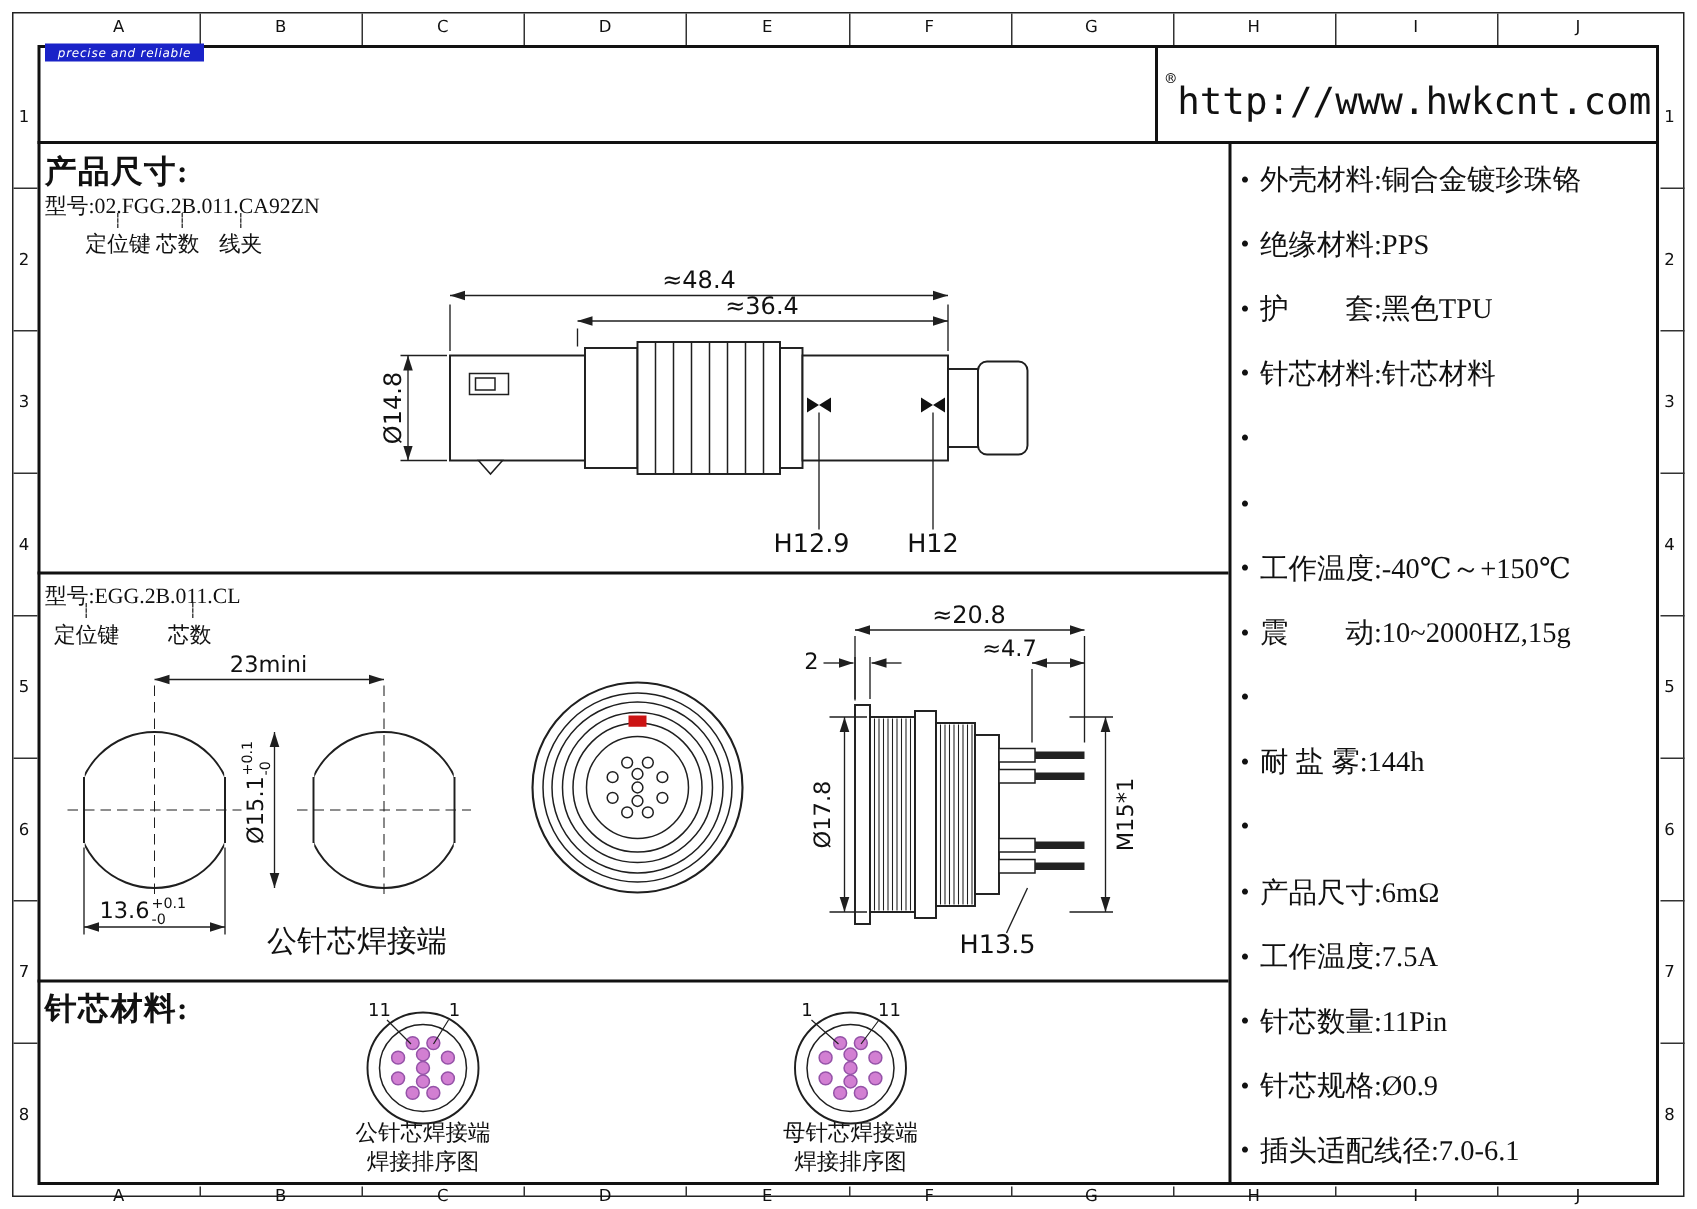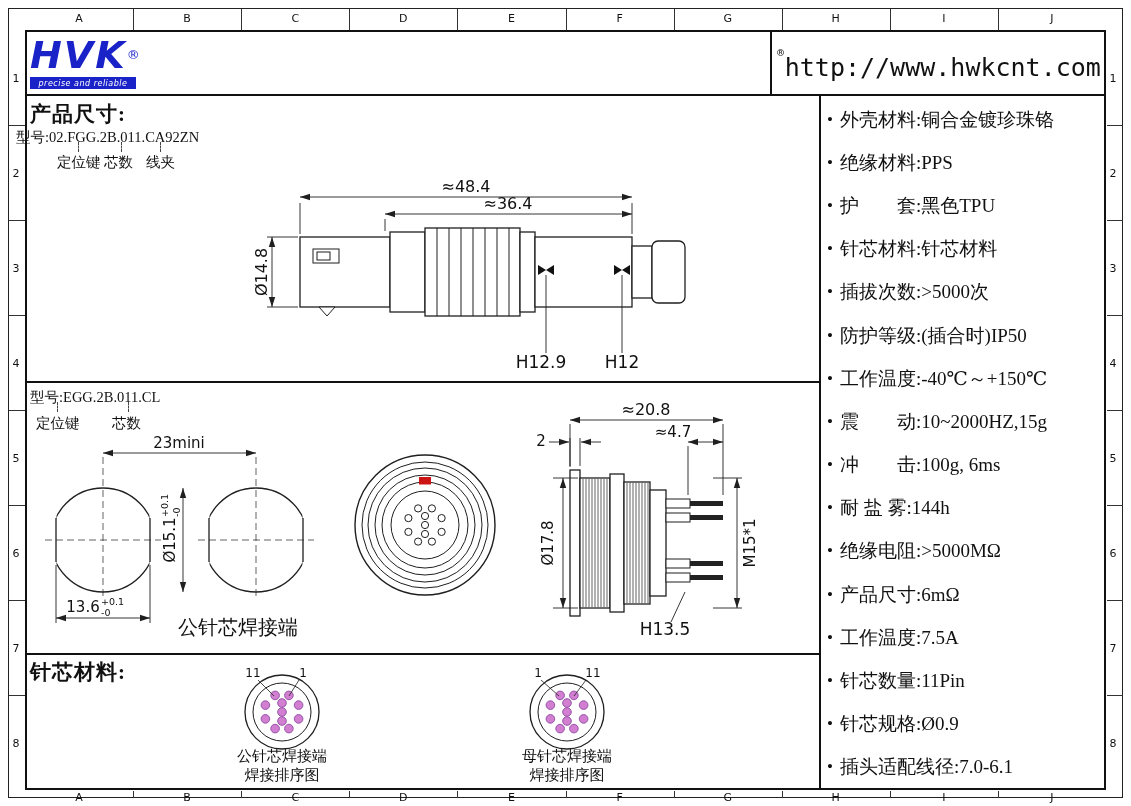--- a/index.html
+++ b/index.html
@@ -31,21 +31,21 @@
   .header-divider{left:770px;top:30px;width:2px;height:64px}
   .header-bottom-line{left:25px;top:94px;width:1081px;height:2px}
   .spec-divider{left:819px;top:96px;width:2px;height:694px}
   .hline1{left:25px;top:381px;width:794px;height:2px}
   .hline2{left:25px;top:653px;width:794px;height:2px}
   
   .sec-title{position:absolute;font-size:21px;font-weight:600;letter-spacing:1px;white-space:nowrap}
   .t1{left:30px;top:100px}
   .t-weld{left:30px;top:658px}
   .model{position:absolute;font-size:14.5px;white-space:nowrap}
-  .m1{left:16px;top:128px}
+  .m1{left:30px;top:128px}
   .m2{left:30px;top:388px}
   .mlabel{position:absolute;font-size:14.5px;white-space:nowrap}
   .leader{position:absolute;width:0;height:10px;border-left:1px dashed #444}
   .panel-caption{position:absolute;left:163px;top:614px;width:150px;text-align:center;font-size:20px}
   .weld-caption{position:absolute;top:747px;width:150px;text-align:center;font-size:15px;line-height:19px}
   .wc-male{left:207px}
   .wc-female{left:492px}
   
   .spec-list{position:absolute;left:827px;top:98px;width:276px}
   .spec-item{display:flex;align-items:center;height:43.2px;font-size:19px;white-space:nowrap}
@@ -123,21 +123,20 @@
       <span class="grid-label" style="left: 1113px; top: 647.5px;">7</span>
       <div class="tick" style="left: 9px; top: 600px; width: 16px; height: 1px;"></div>
       <div class="tick" style="left: 1107px; top: 600px; width: 16px; height: 1px;"></div>
       <span class="grid-label" style="left: 16px; top: 742.5px;">8</span>
       <span class="grid-label" style="left: 1113px; top: 742.5px;">8</span>
       <div class="tick" style="left: 9px; top: 695px; width: 16px; height: 1px;"></div>
       <div class="tick" style="left: 1107px; top: 695px; width: 16px; height: 1px;"></div>
     </div>
 
   <div class="logo">
-    <div class="logo-row"><span class="logo-text">HVK</span><span class="logo-reg">®</span></div>
     <div class="logo-tagline">precise and reliable</div>
   </div>
   <div class="vline header-divider"></div>
   <div class="url-box">
       <span class="url-reg">®</span>
       <span>http://www.hwkcnt.com</span>
     </div>
   <div class="hlinebar header-bottom-line"></div>
   <div class="vline spec-divider"></div>
   <div class="hlinebar hline1"></div>
@@ -181,45 +180,41 @@
       <div class="spec-item">
         <span class="spec-bullet">•</span>
         <span>护　　套:黑色TPU</span>
       </div>
       <div class="spec-item">
         <span class="spec-bullet">•</span>
         <span>针芯材料:针芯材料</span>
       </div>
       <div class="spec-item">
         <span class="spec-bullet">•</span>
-        <span>插拔次数:&gt;5000次</span>
-      </div>
-      <div class="spec-item">
-        <span class="spec-bullet">•</span>
-        <span>防护等级:(插合时)IP50</span>
+      </div>
+      <div class="spec-item">
+        <span class="spec-bullet">•</span>
       </div>
       <div class="spec-item">
         <span class="spec-bullet">•</span>
         <span>工作温度:-40℃～+150℃</span>
       </div>
       <div class="spec-item">
         <span class="spec-bullet">•</span>
         <span>震　　动:10~2000HZ,15g</span>
       </div>
       <div class="spec-item">
         <span class="spec-bullet">•</span>
-        <span>冲　　击:100g, 6ms</span>
       </div>
       <div class="spec-item">
         <span class="spec-bullet">•</span>
         <span>耐 盐 雾:144h</span>
       </div>
       <div class="spec-item">
         <span class="spec-bullet">•</span>
-        <span>绝缘电阻:&gt;5000MΩ</span>
       </div>
       <div class="spec-item">
         <span class="spec-bullet">•</span>
         <span>产品尺寸:6mΩ</span>
       </div>
       <div class="spec-item">
         <span class="spec-bullet">•</span>
         <span>工作温度:7.5A</span>
       </div>
       <div class="spec-item">

